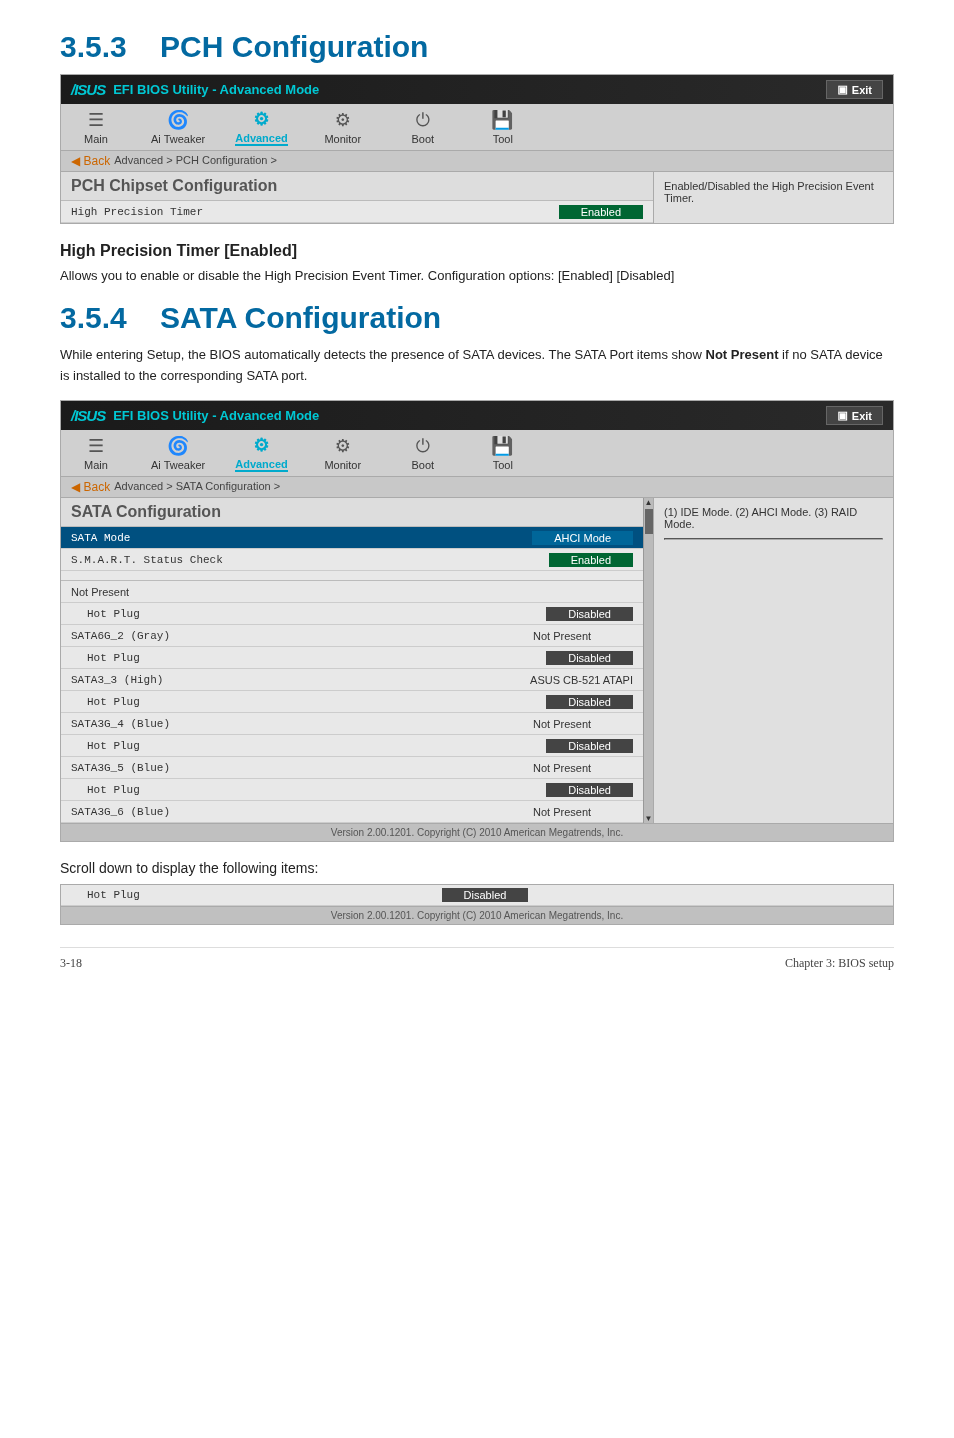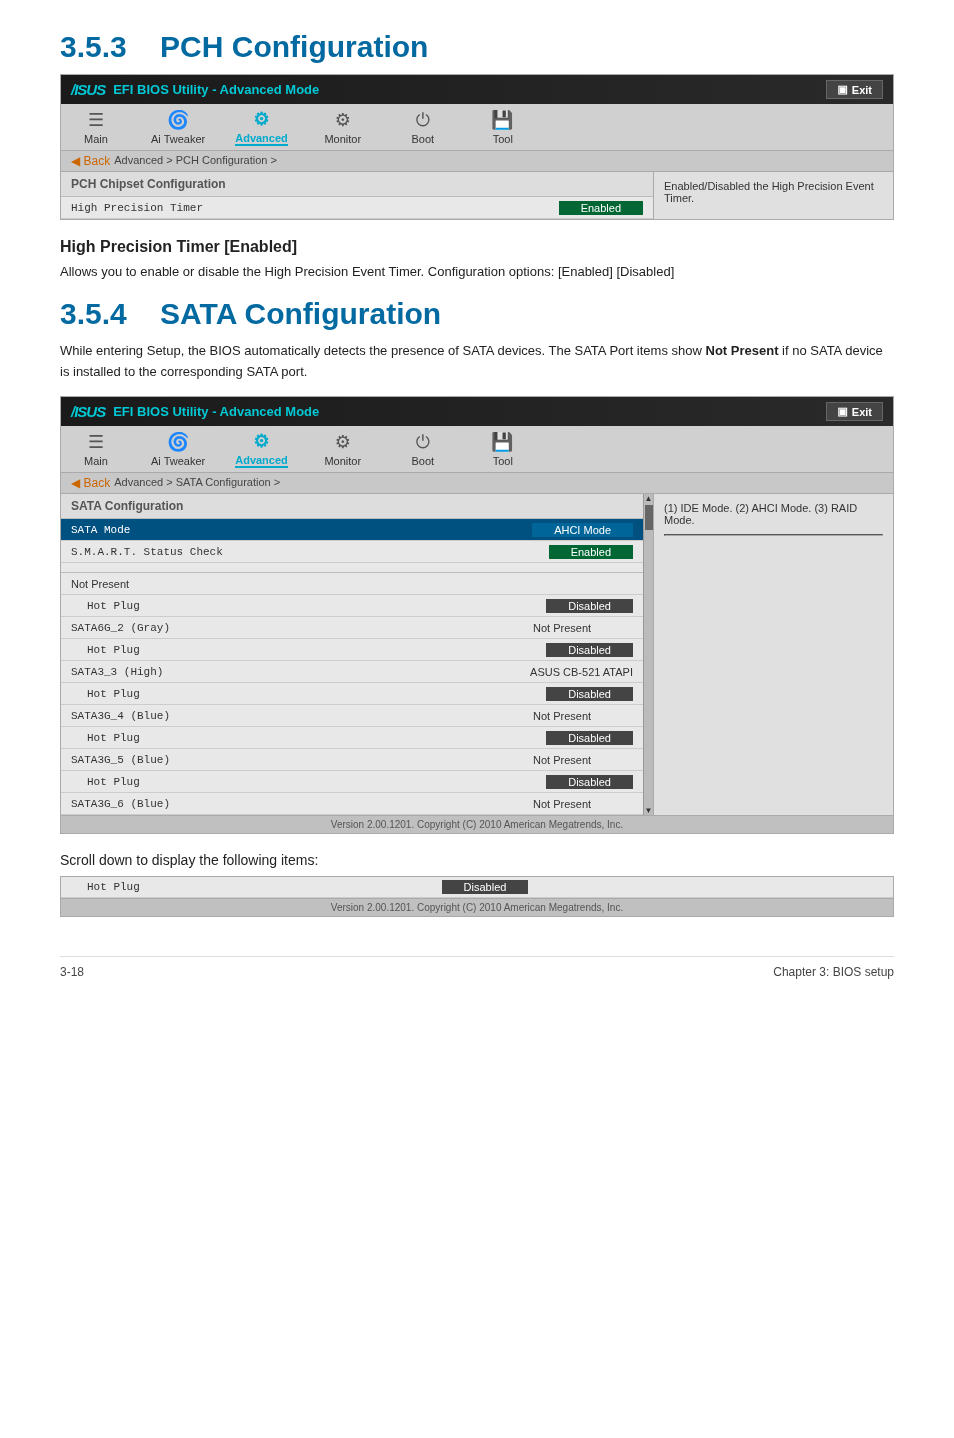--- a/index.html
+++ b/index.html
@@ -125,21 +125,21 @@
       padding: 8px 10px;
       font-size: 11px;
       color: #333;
       border-left: 1px solid #aaa;
       background: #e0e0e0;
     }
 
     
     .config-section-label {
       padding: 5px 10px;
-      font-size: 12px;
+      font-size: 16px;
       font-weight: bold;
       color: #555;
       background: #ddd;
       border-bottom: 1px solid #bbb;
     }
 
     
     .config-row {
       display: flex;
       align-items: center;
@@ -224,25 +224,26 @@
       margin-bottom: 10px;
     }
     .small-bios .config-row {
       min-height: 20px;
     }
 
     
     .page-footer {
       display: flex;
       justify-content: space-between;
-      margin-top: 39px;
+      margin-top: 22px;
       font-size: 12px;
       color: #444;
       border-top: 1px solid #ddd;
       padding-top: 8px;
+      font-family: Liberation Serif, serif;
     }
   </style>
 </head>
 <body>
 
 <h2 class="section-title">
   <span>3.5.3</span>&nbsp;&nbsp;&nbsp;&nbsp;<span>PCH Configuration</span>
 </h2>
 
 <div class="bios-window">

